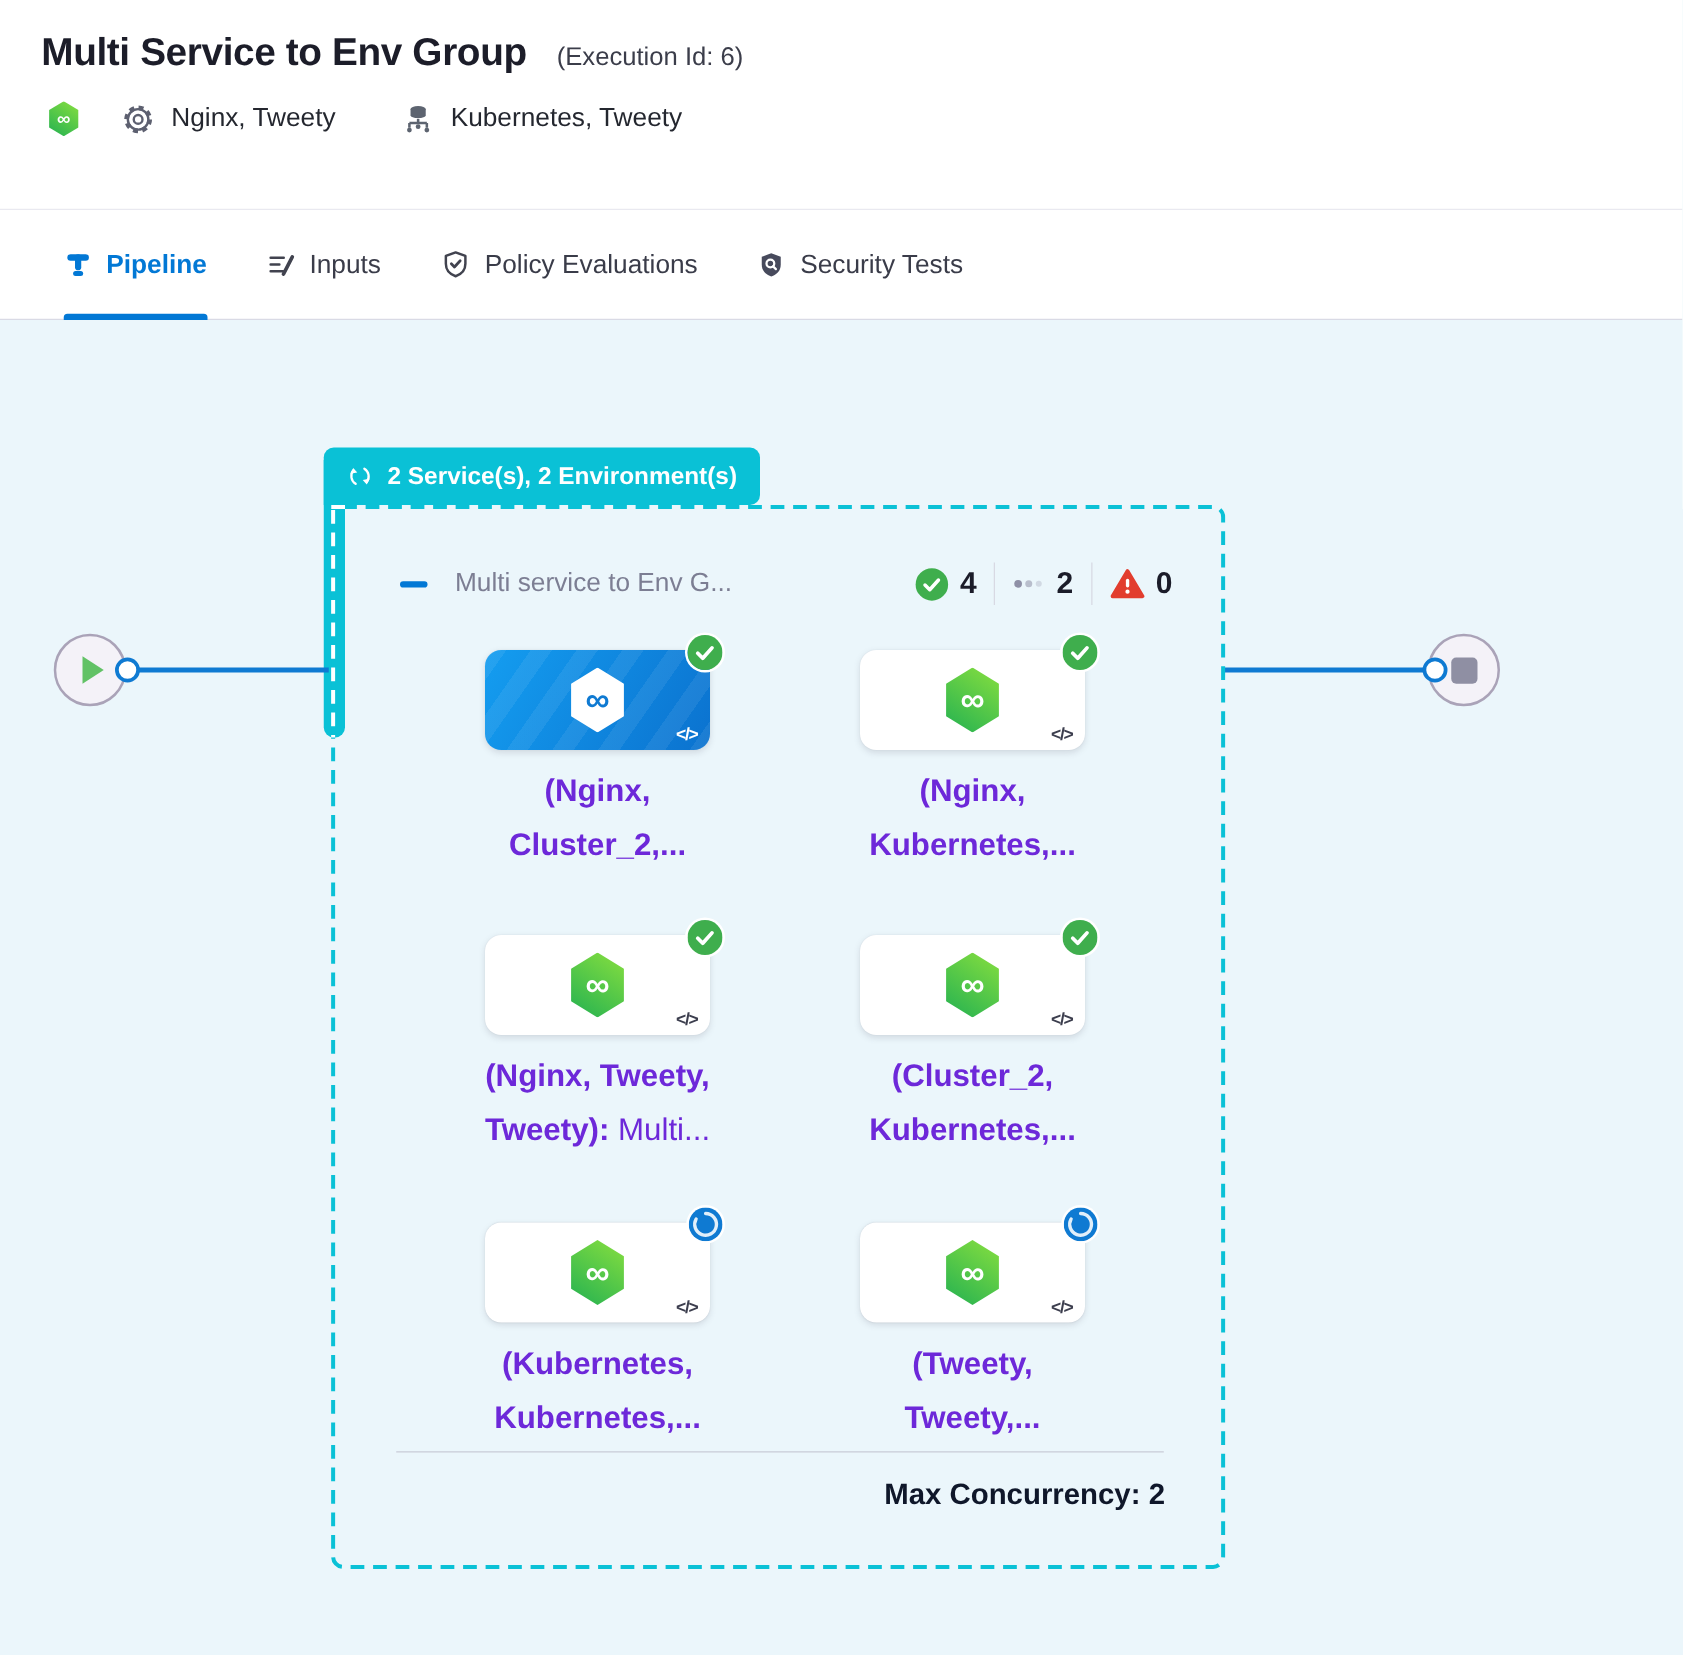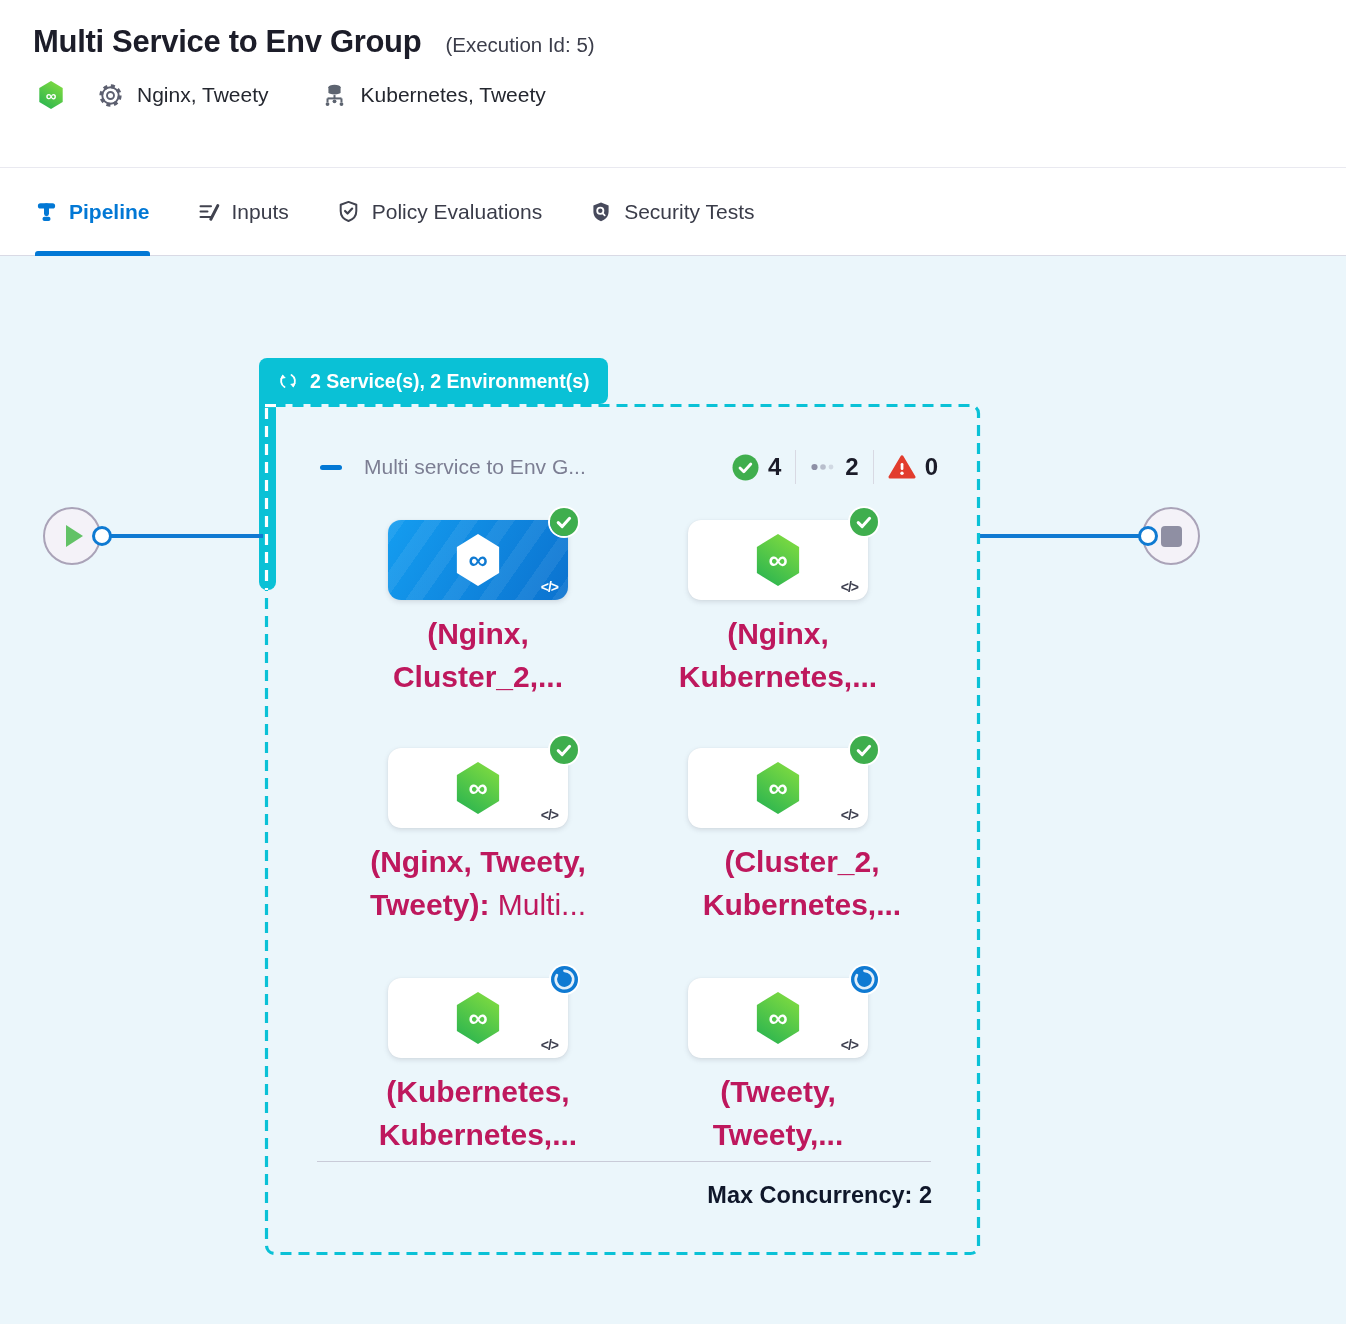--- a/index.html
+++ b/index.html
@@ -13,21 +13,21 @@
   .exec-id { font-size:20.5px; font-weight:400; color:#3b3d4a; }
   .meta-row { display:flex; align-items:center; margin:21px 0 0 5px; }
   .hexagon { width:26px; height:28px; background:linear-gradient(215deg,#8ae03e,#21b052);
              clip-path:polygon(50% 0%,95% 25%,95% 75%,50% 100%,5% 75%,5% 25%);
              display:flex; align-items:center; justify-content:center; }
   .hexagon span { color:#fff; font-weight:700; font-size:15px; line-height:1; }
   .meta-item { display:flex; align-items:center; gap:13px; font-size:21px; color:#24272f; }
   .gap-a { margin-left:33px; } .gap-b { margin-left:52px; }
 
   
-  .tabbar { height:88px; display:flex; align-items:stretch; padding-left:35px; gap:47px;
+  .tabbar { height:88px; display:flex; align-items:stretch; padding-left:51px; gap:47px;
             background:#fff; border-bottom:1px solid #d9dae5; }
   .tab { display:flex; align-items:center; gap:11px; font-size:21px; color:#3a3c49;
          position:relative; cursor:pointer; }
   .tab.active { color:#0278d5; font-weight:700; }
   .tab.active::after { content:""; position:absolute; left:0; right:0; bottom:-1px; height:5px;
                        background:#0278d5; border-radius:3px 3px 0 0; }
 
   
   .canvas { position:relative; width:1346px; height:1068px; background:#ebf6fb; }
 
@@ -69,36 +69,36 @@
               display:flex; align-items:center; justify-content:center; position:relative; }
   .card-hex span { color:#fff; font-size:27px; font-weight:700; line-height:1; }
   .stage-card.selected .card-hex { background:#fff; }
   .stage-card.selected .card-hex span { color:#0f7ad2; }
   .code-glyph { position:absolute; right:10px; bottom:5px; font-size:14px; font-weight:700;
                 color:#3c3e4e; letter-spacing:-1px; }
   .stage-card.selected .code-glyph { color:#fff; }
   .badge { position:absolute; right:-10px; top:-12px; border-radius:50%;
            box-shadow:0 0 0 2px #fff; line-height:0; }
 
-  .card-label { position:absolute; width:320px; text-align:center; font-size:30px;
-                font-weight:700; color:#be185d; line-height:43px; }
+  .card-label { position:absolute; width:320px; text-align:center; font-size:25px;
+                font-weight:700; color:#6d28d9; line-height:43px; }
   .card-label .suffix { font-weight:400; }
 
   .bottom-divider { position:absolute; left:317px; top:905px; width:614px; height:1px; background:#c9cbd8; }
   .max-conc { position:absolute; left:520px; top:926px; width:412px; text-align:right;
               font-size:23.5px; font-weight:700; color:#0f172a; }
   svg { display:block; }
 </style>
 </head>
 <body>
 
 <div class="header">
   <div class="title-row">
     <span class="page-title">Multi Service to Env Group</span>
-    <span class="exec-id">(Execution Id: 5)</span>
+    <span class="exec-id">(Execution Id: 6)</span>
   </div>
   <div class="meta-row">
     <div class="hexagon">
         <span>∞</span>
       </div>
     <div class="meta-item gap-a">
       <svg width="27" height="27" viewBox="0 0 24 24">
         <g fill="none" stroke="#5d6070">
           <circle cx="12" cy="12" r="8.2" stroke-width="3.4" stroke-dasharray="3.4 3.05"></circle>
           <circle cx="12" cy="12" r="7.3" stroke-width="1.7"></circle>
@@ -277,21 +277,21 @@
         <span>∞</span>
       </div>
     <div class="code-glyph">&lt;/&gt;</div>
     <div class="badge">
       <svg width="28" height="28" viewBox="0 0 28 28">
           <circle cx="14" cy="14" r="14" fill="#3fae4d"></circle>
         <path d="M8.2 14.6 l4 4 7.4-8.3" fill="none" stroke="#fff" stroke-width="3" stroke-linecap="round" stroke-linejoin="round"></path>
         </svg>
     </div>
   </div>
-  <div class="card-label" style="left:642px; top:584px;">
+  <div class="card-label" style="left:618px; top:584px;">
     <span>(Cluster_2,</span><br>
     <span>Kubernetes,...</span><span class="suffix"></span>
   </div>
 
   <div class="stage-card" style="left:388px; top:722px;">
     <div class="card-hex">
         <span>∞</span>
       </div>
     <div class="code-glyph">&lt;/&gt;</div>
     <div class="badge">

